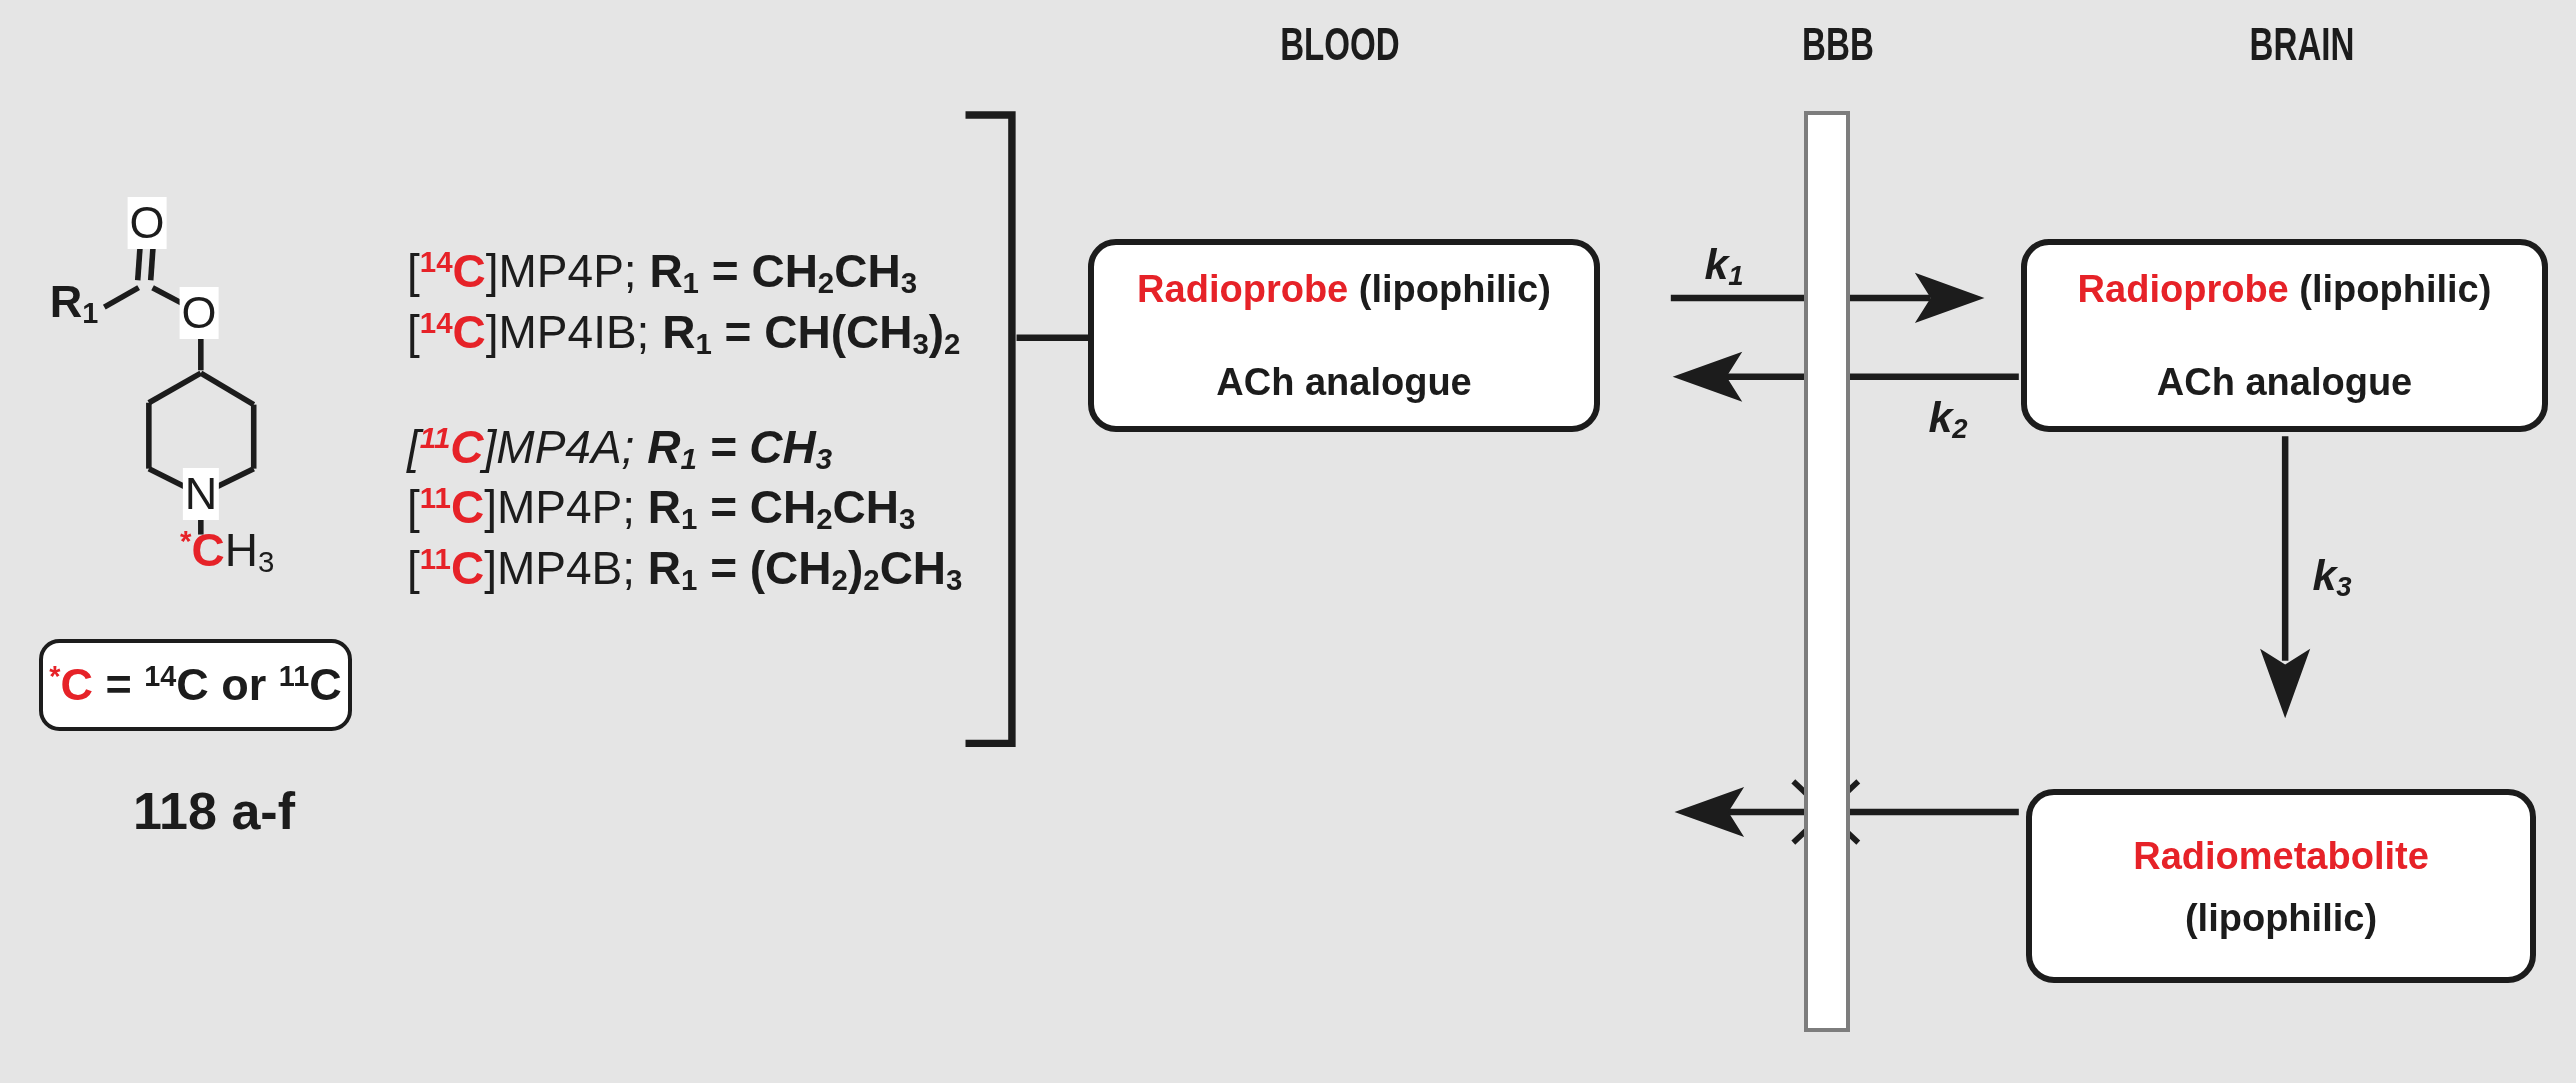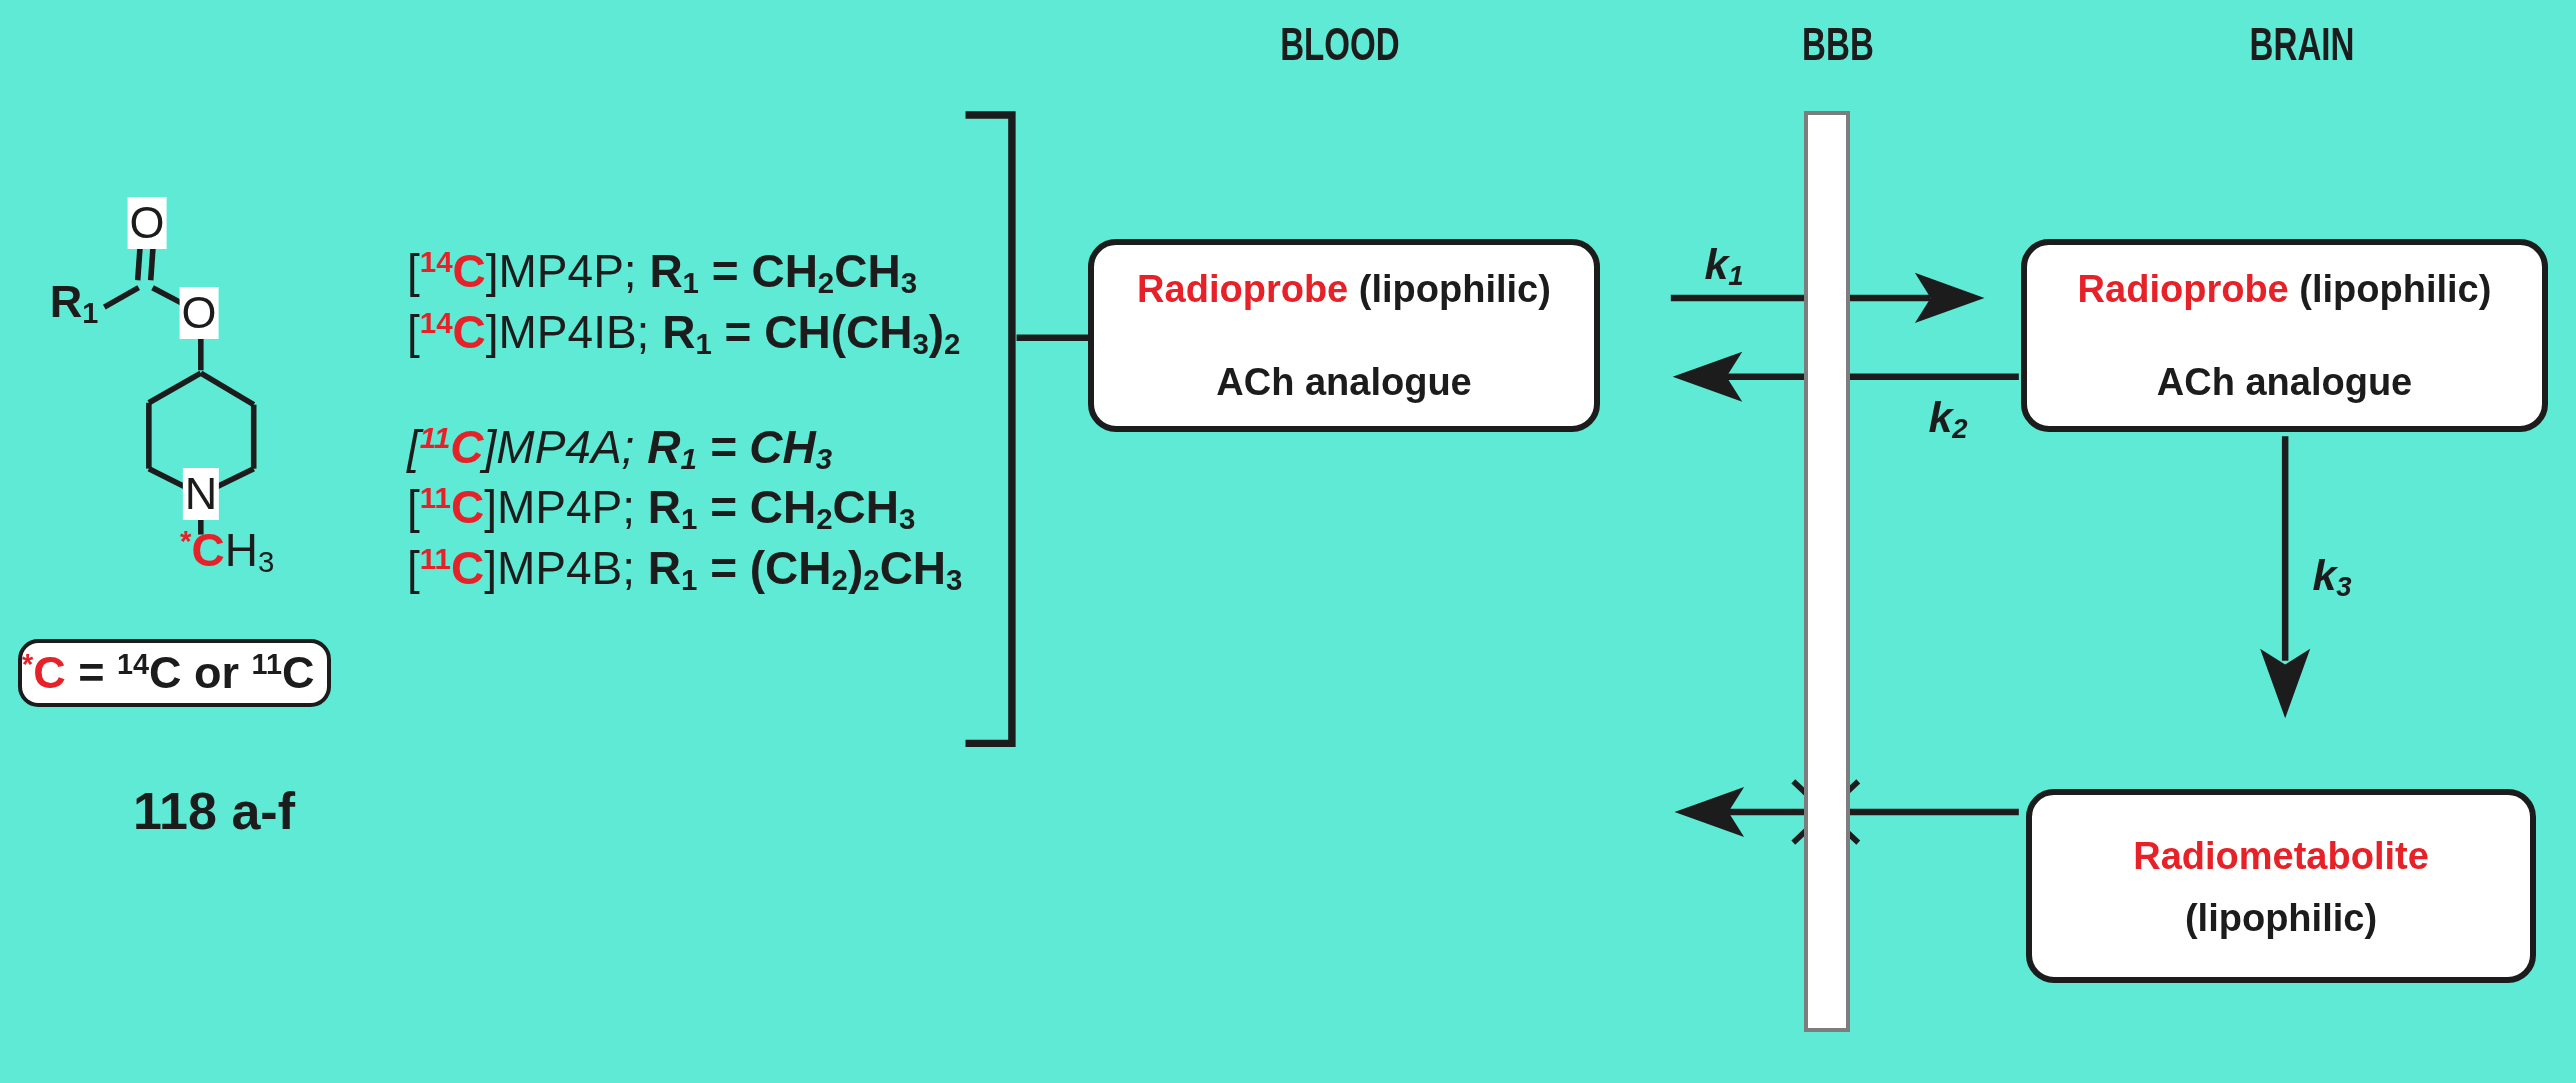--- a/index.html
+++ b/index.html
@@ -1,18 +1,18 @@
 <!DOCTYPE html>
 <html style="--red: #e62228; --ink: #1c1c1c; --bar: #7d7d7d;font-size:15px"><head>
 <meta charset="utf-8">
 <style>
   :root { --red:#e62228; --ink:#1c1c1c; --bar:#7d7d7d; }
   html,body { margin:0; padding:0; background:#ffffff; }
   .canvas {
-    position:relative; width:2576px; height:1083px; background:#5eead4;
+    position:relative; width:2576px; height:1083px; background:#e5e5e5;
     font-family:"Liberation Sans", sans-serif; color:var(--ink); overflow:hidden;
   }
   .abs { position:absolute; }
   .rich { white-space:nowrap; line-height:1.1; }
   
   .s-n { font-weight:normal; color:var(--ink); }
   .s-b { font-weight:bold; color:var(--ink); }
   .s-rb { font-weight:bold; color:var(--red); }
   .s-bsub { font-weight:bold; color:var(--ink); font-size:64%; position:relative; top:.22em; }
   .s-nsub { font-weight:normal; color:var(--ink); font-size:64%; position:relative; top:.22em; }
@@ -22,23 +22,23 @@
   .hdr { top:44px; font-size:46px; font-weight:bold; transform:translate(-50%,-50%); white-space:nowrap; }
   .hdr .cond { display:inline-block; transform:scaleX(0.72); }
   
   .cmp { left:407px; font-size:46px; transform:translateY(-50%); }
   
   .atom { font-size:45px; font-weight:normal; transform:translate(-50%,-50%); background:#fff; padding:0 1.9px; }
   .r1 { font-size:45px; transform:translate(-50%,-50%); }
   .nmethyl { font-size:46px; transform:translateY(-50%); }
   
   .legend-box {
-    left:18px; top:639px; width:313px; height:68px; box-sizing:border-box;
+    left:39px; top:639px; width:313px; height:92px; box-sizing:border-box;
     border:4.6px solid var(--ink); border-radius:20.4px; background:#fff;
-    display:flex; align-items:center; justify-content:flex-start; font-size:45px;
+    display:flex; align-items:center; justify-content:center; font-size:45px;
   }
   .cmpnum { font-size:52px; font-weight:bold; transform:translate(-50%,-50%); }
   
   .bbb-bar {
     left:1804px; top:111px; width:46px; height:921px; box-sizing:border-box;
     border:4.6px solid var(--bar); background:#fff;
   }
   
   .sbox { box-sizing:border-box; border:6.5px solid var(--ink); border-radius:28px; background:#fff; }
   .sbox .bline { position:absolute; left:0; width:100%; text-align:center; transform:translateY(-50%); font-size:38px; }

